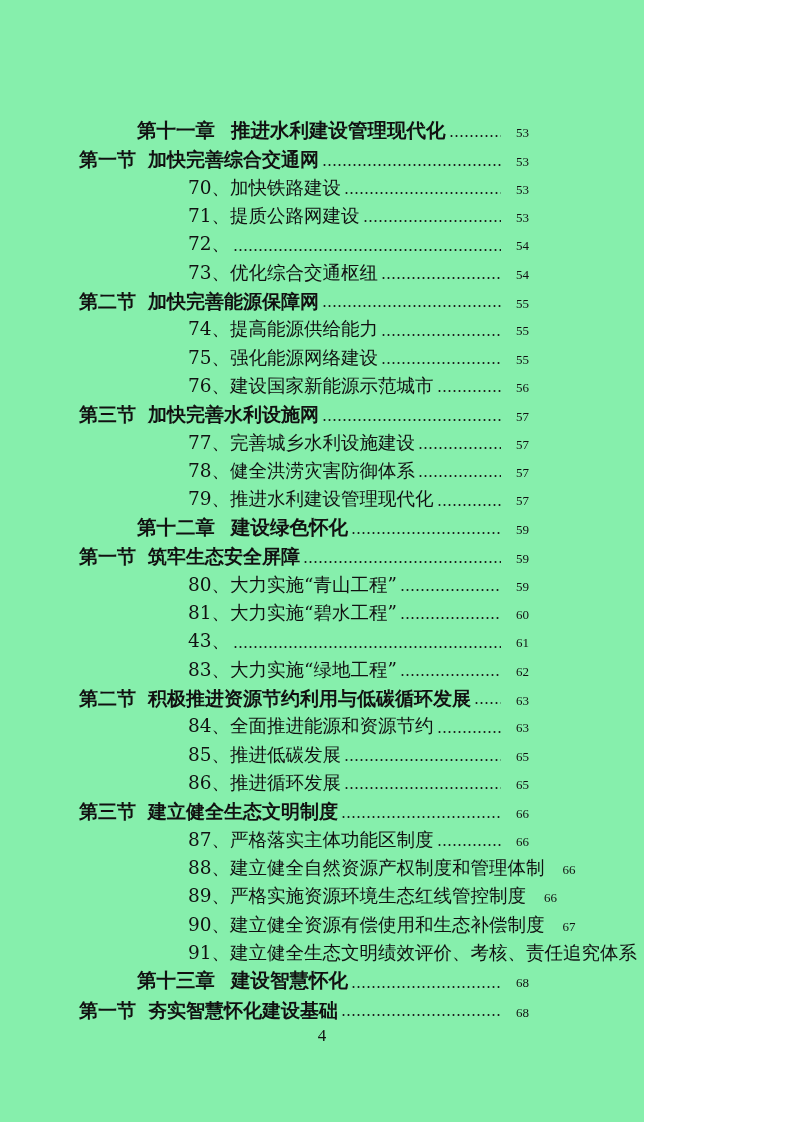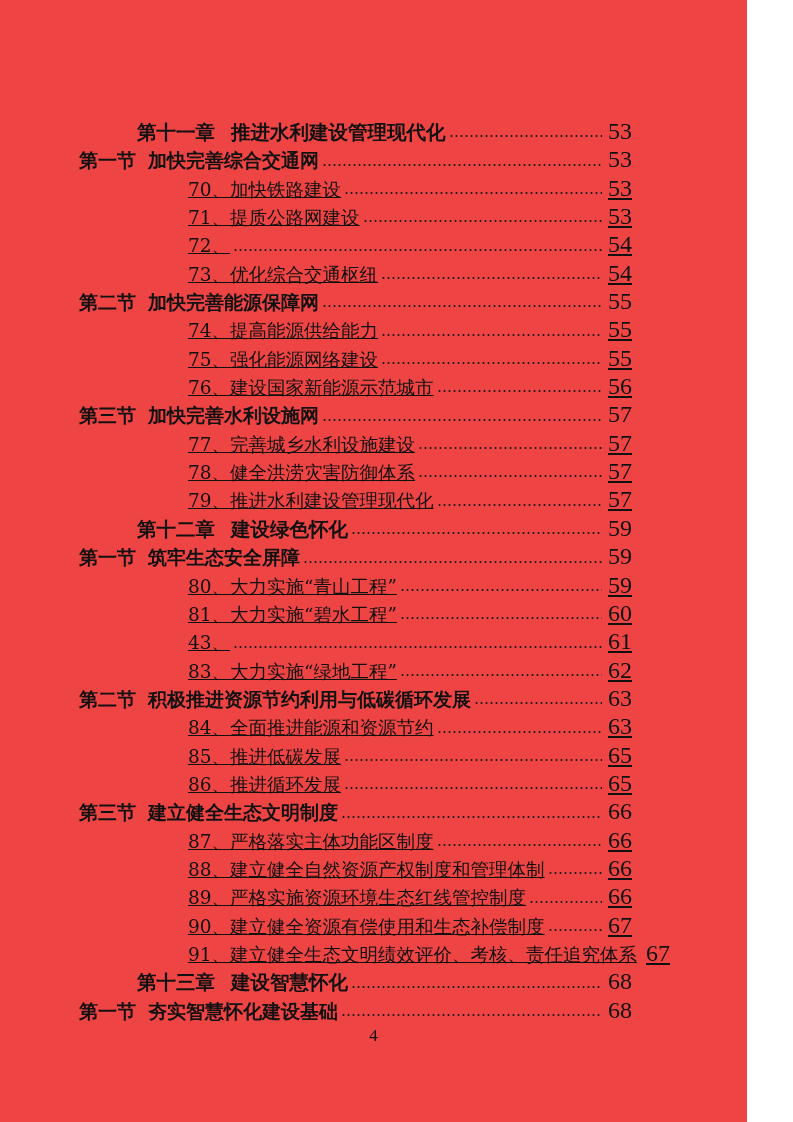--- a/index.html
+++ b/index.html
@@ -2,23 +2,23 @@
 <html><head>
 <meta charset="utf-8">
 <style>
   html, body {
     margin: 0;
     padding: 0;
     background: #ffffff;
   }
   .page {
     position: relative;
-    width: 747px;
+    width: 644px;
     height: 1122px;
-    background: #ef4444;
+    background: #86efac;
     overflow: hidden;
     color: #111111;
   }
   .toc {
     position: absolute;
     top: 117px;
     left: 0;
     right: 0;
   }
   .toc-row {
@@ -45,41 +45,40 @@
     font-weight: 700;
     font-size: 19px;
   }
   .toc-row.section .toc-label { margin-right: 12px; }
   
   .toc-row.item {
     padding-left: 188px;
     font-family: "DejaVu Serif", "Liberation Serif", serif;
     font-weight: 400;
     font-size: 18.5px;
-    text-decoration: underline;
   }
   .toc-label, .toc-title {
     flex: 0 0 auto;
   }
   .dot-leader {
     flex: 1 1 auto;
     align-self: flex-end;
     height: 6px;
     margin: 0 2px 6px 3px;
     min-width: 0;
     background-image: radial-gradient(circle, #1c1c1c 1.05px, rgba(0,0,0,0) 1.15px);
     background-size: 5px 6px;
     background-repeat: repeat-x;
     background-position: left bottom;
   }
   .toc-page {
     flex: 0 0 auto;
     font-family: "Liberation Serif", "DejaVu Serif", serif;
     font-weight: 400;
-    font-size: 24px;
+    font-size: 13px;
     padding-left: 4px;
     min-width: 22px;
     text-align: right;
   }
   .page-footer {
     position: absolute;
     top: 1026px;
     left: 0;
     width: 100%;
     text-align: center;

